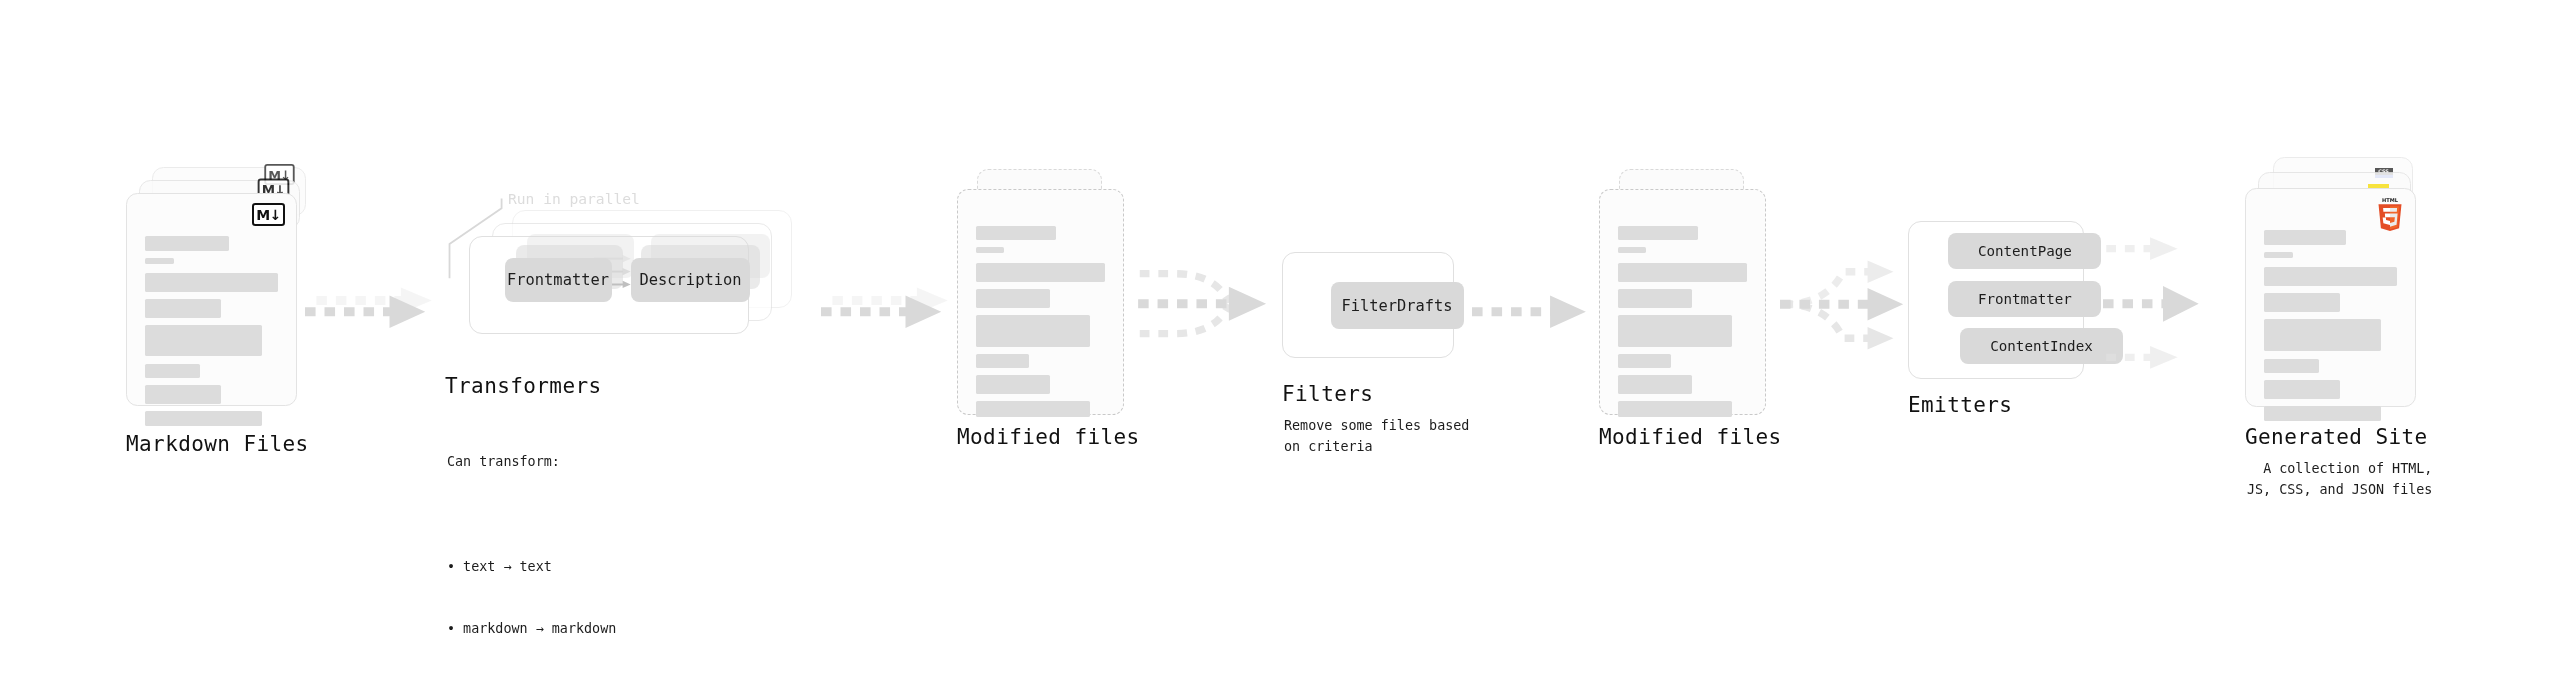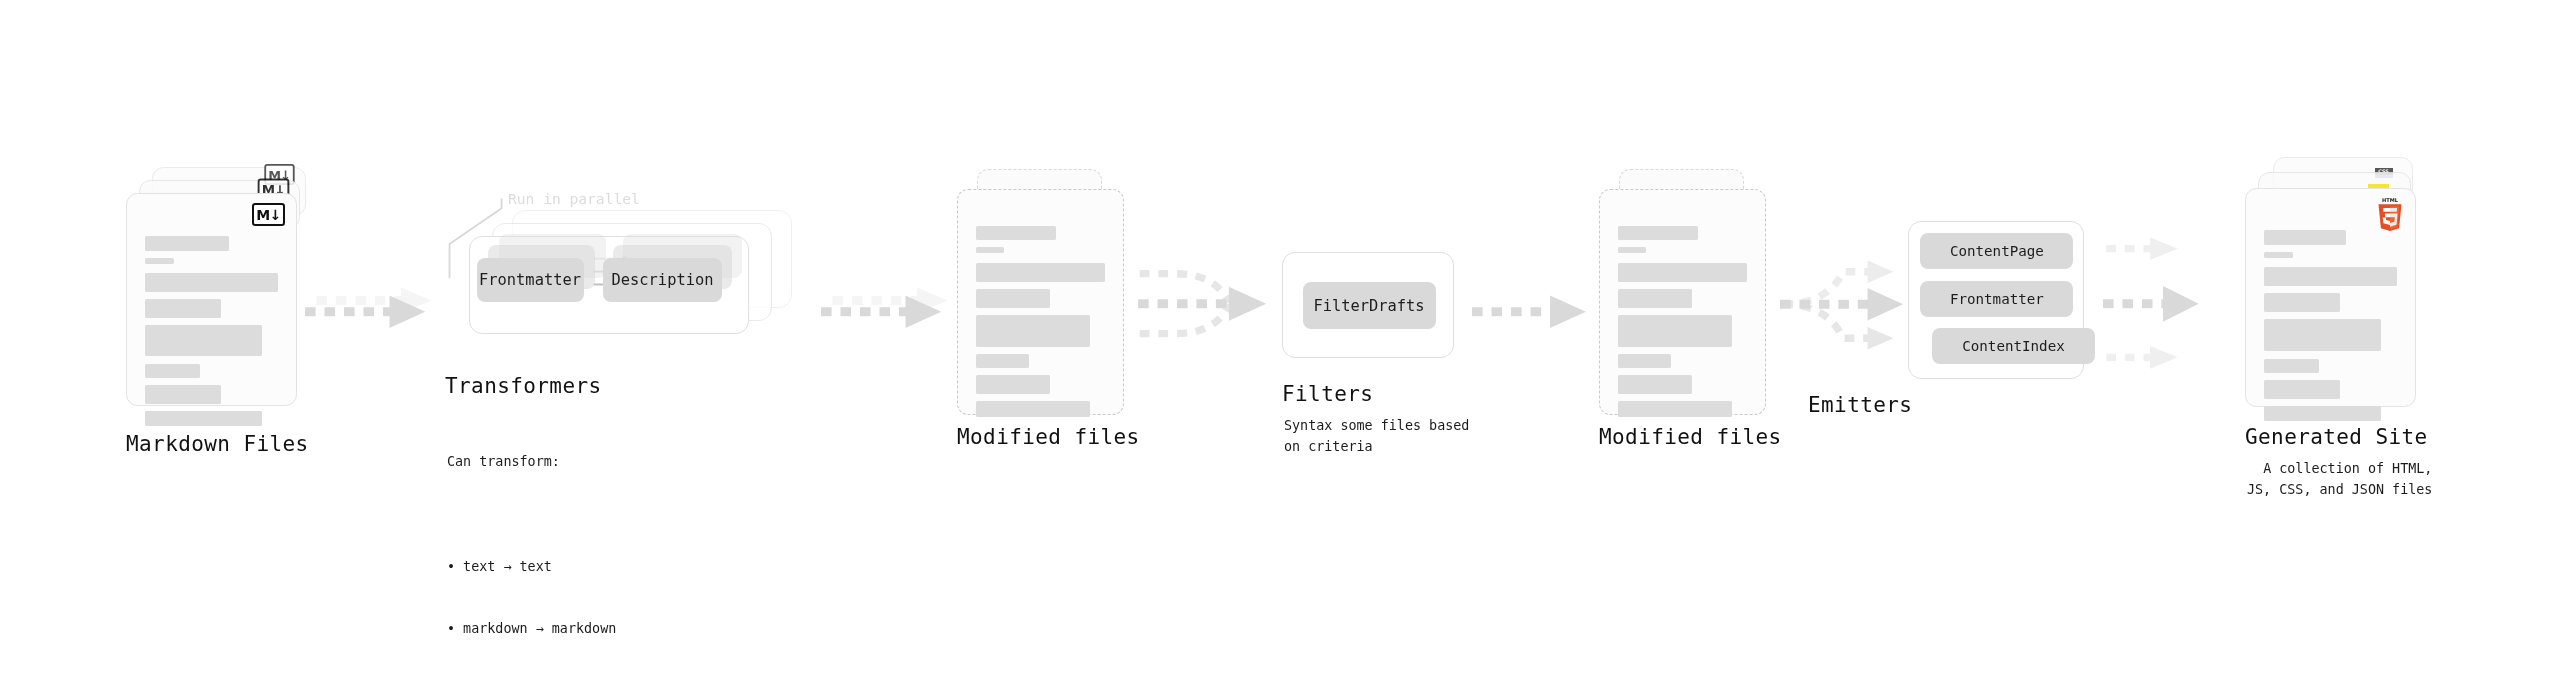--- a/index.html
+++ b/index.html
@@ -64,20 +64,21 @@
   .group-box.g1 { opacity: .45; }
   .group-box.g2 { opacity: .7; }
 
   .pill {
     position: absolute;
     background: #d9d9d9;
     border-radius: 8.1px;
     display: flex; align-items: center; justify-content: center;
     font-size: 15.4px; color: #1d1d1d;
     white-space: nowrap;
+    margin-left: 28px;
   }
   .pill.gh1 { opacity: .35; }
   .pill.gh2 { opacity: .55; }
 
   
   .title {
     position: absolute;
     font-size: 21px;
     color: #111;
     white-space: nowrap;
@@ -243,21 +244,21 @@
       <path d="M112 28 L158 49 L112 70 Z" fill="#d9d9d9"></path>
     </svg>
   </div>
 
   <div class="node" style="left:1282px; top:252px;">
     <div class="group-box" style="left:0; top:0; width:172px; height:106px;">
       <div class="pill" style="left:19.5px; top:29px; width:133px; height:47px;">FilterDrafts</div>
     </div>
   </div>
   <div class="title" style="left:1282px; top:382px;">Filters</div>
-  <div class="sub" style="left:1284px; top:416px;">Syntax some files based
+  <div class="sub" style="left:1284px; top:416px;">Remove some files based
 on criteria</div>
 
   <div class="node" style="left:1472px; top:276px;">
     <svg width="122" height="57" viewBox="0 0 150 70">
       <path d="M0 44 H100" stroke="#d9d9d9" stroke-width="11" stroke-dasharray="13 11" fill="none"></path>
       <path d="M96 24 L140 44 L96 64 Z" fill="#d9d9d9"></path>
     </svg>
   </div>
 
   <div class="node" style="left:1599px; top:169px;">
@@ -293,21 +294,21 @@
     </svg>
   </div>
 
   <div class="node" style="left:1908px; top:221px;">
     <div class="group-box" style="left:0; top:0; width:176px; height:158px;">
       <div class="pill" style="left:11.4px; top:11.4px; width:153px; height:36px; font-size:14.2px;">ContentPage</div>
       <div class="pill" style="left:11.4px; top:59px; width:153px; height:36px; font-size:14.2px;">Frontmatter</div>
       <div class="pill" style="left:23px; top:106px; width:163px; height:36px; font-size:14.2px;">ContentIndex</div>
     </div>
   </div>
-  <div class="title" style="left:1808px; top:393px;">Emitters</div>
+  <div class="title" style="left:1908px; top:393px;">Emitters</div>
 
   <div class="node" style="left:2103px; top:234px;">
     <svg width="146" height="138" viewBox="0 0 180 170">
       <g opacity=".55">
         <path d="M4 18 H62" stroke="#e3e3e3" stroke-width="9" stroke-dasharray="12 11" fill="none"></path>
         <path d="M58 4 L92 18 L58 32 Z" fill="#e3e3e3"></path>
       </g>
       <g>
         <path d="M0 86 H78" stroke="#d9d9d9" stroke-width="11" stroke-dasharray="13 11" fill="none"></path>
         <path d="M74 64 L118 86 L74 108 Z" fill="#d9d9d9"></path>

